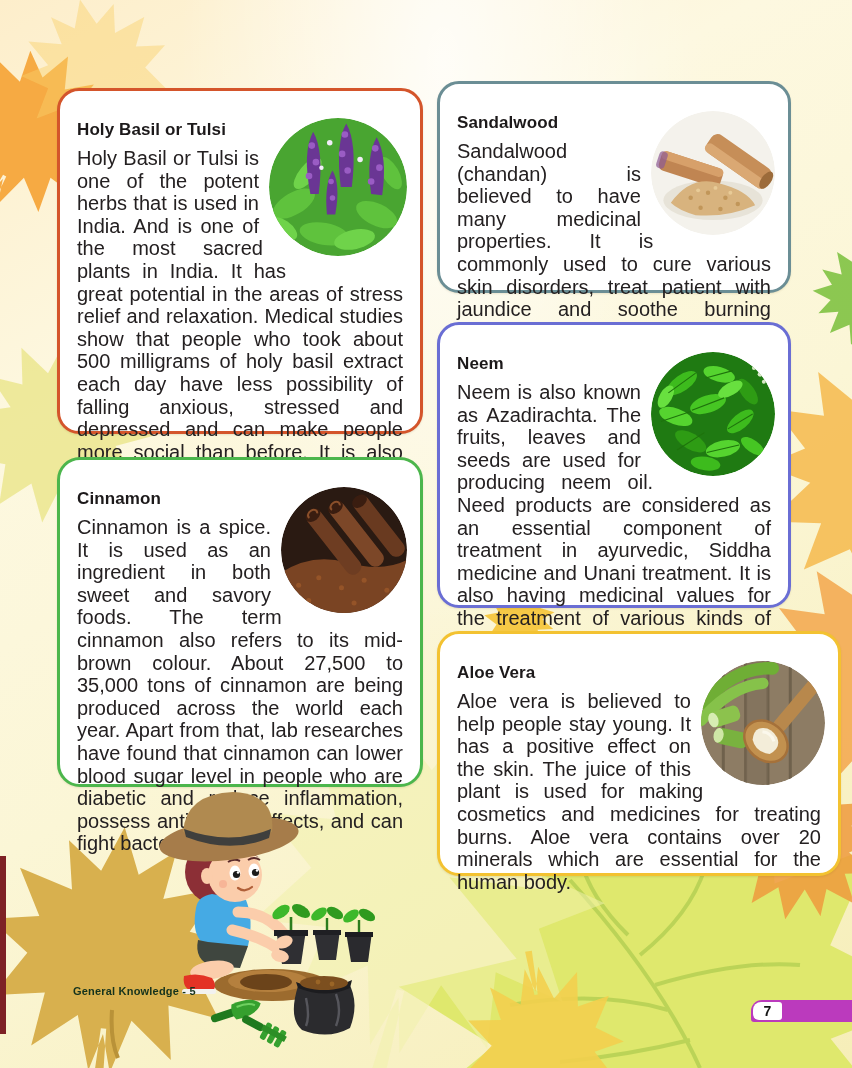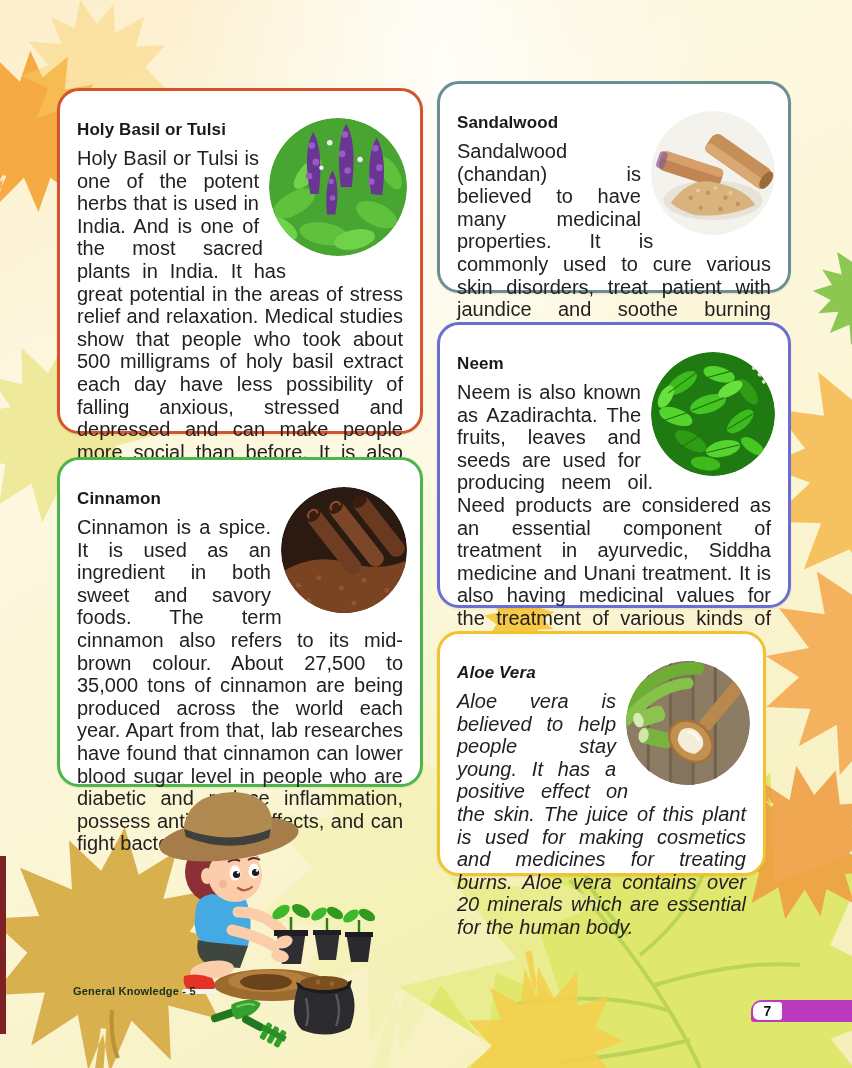--- a/index.html
+++ b/index.html
@@ -15,21 +15,21 @@
 
   .card {
     position:absolute; background:#ffffff; border:3px solid #ccc;
     border-radius:22px; padding:29px 17px 10px; box-sizing:border-box;
     color:#242021; box-shadow:0 1px 2px rgba(90,70,20,.12);
   }
   #card-holy-basil { left:57px;  top:88px;  width:366px; height:346px; }
   #card-cinnamon   { left:57px;  top:457px; width:366px; height:330px; }
   #card-sandalwood { left:437px; top:81px;  width:354px; height:212px; }
   #card-neem       { left:437px; top:322px; width:354px; height:286px; }
-  #card-aloe       { left:437px; top:631px; width:329px; height:245px;font-style:italic; }
+  #card-aloe       { left:437px; top:631px; width:404px; height:245px; }
 
   .card h3 { margin:0 0 7px 0; font-size:17px; font-weight:bold; color:#1c191a; letter-spacing:.1px; }
   .card p  { margin:0; font-size:20px; line-height:22.6px; text-align:justify; }
 
   .photo {
     float:right; border-radius:50%; overflow:hidden;
     shape-outside:circle(52%); shape-margin:8px;
     margin:-2px -4px 6px 10px;
   }
   .photo svg { display:block; width:100%; height:100%; }
@@ -138,21 +138,21 @@
           <circle cx="44" cy="18" r="2"></circle>
             <circle cx="66" cy="30" r="2"></circle>
             <circle cx="38" cy="36" r="1.6"></circle>
         </g>
       </svg>
     </div>
     <h3>Holy Basil or Tulsi</h3>
     <p>Holy Basil or Tulsi is one of the potent herbs that is used in India. And is one of the most sacred plants in India. It has great potential in the areas of stress relief and relaxation. Medical studies show that people who took about 500 milligrams of holy basil extract each day have less possibility of falling anxious, stressed and depressed and can make people more social than before. It is also used as a mosquito repellent and to counteract scorpion bites and snakes.</p>
   </div>
 
-  <div class="card" id="card-cinnamon" style="border-color: rgb(76, 182, 76);">
+  <div class="card" id="card-cinnamon" style="border-color: rgb(76, 182, 76); border-radius: 23px;">
     <div class="photo">
       <svg viewBox="0 0 100 100">
         <circle cx="50" cy="50" r="50" fill="#2a1a12"></circle>
         <path d="M0,68 Q25,52 52,60 Q80,68 100,58 L100,100 L0,100 Z" fill="#7a4423"></path>
         <g fill="#955428">
           <circle cx="14" cy="78" r="2"></circle>
             <circle cx="30" cy="72" r="2"></circle>
             <circle cx="48" cy="80" r="2"></circle>
           <circle cx="66" cy="74" r="2"></circle>
             <circle cx="84" cy="82" r="2"></circle>

